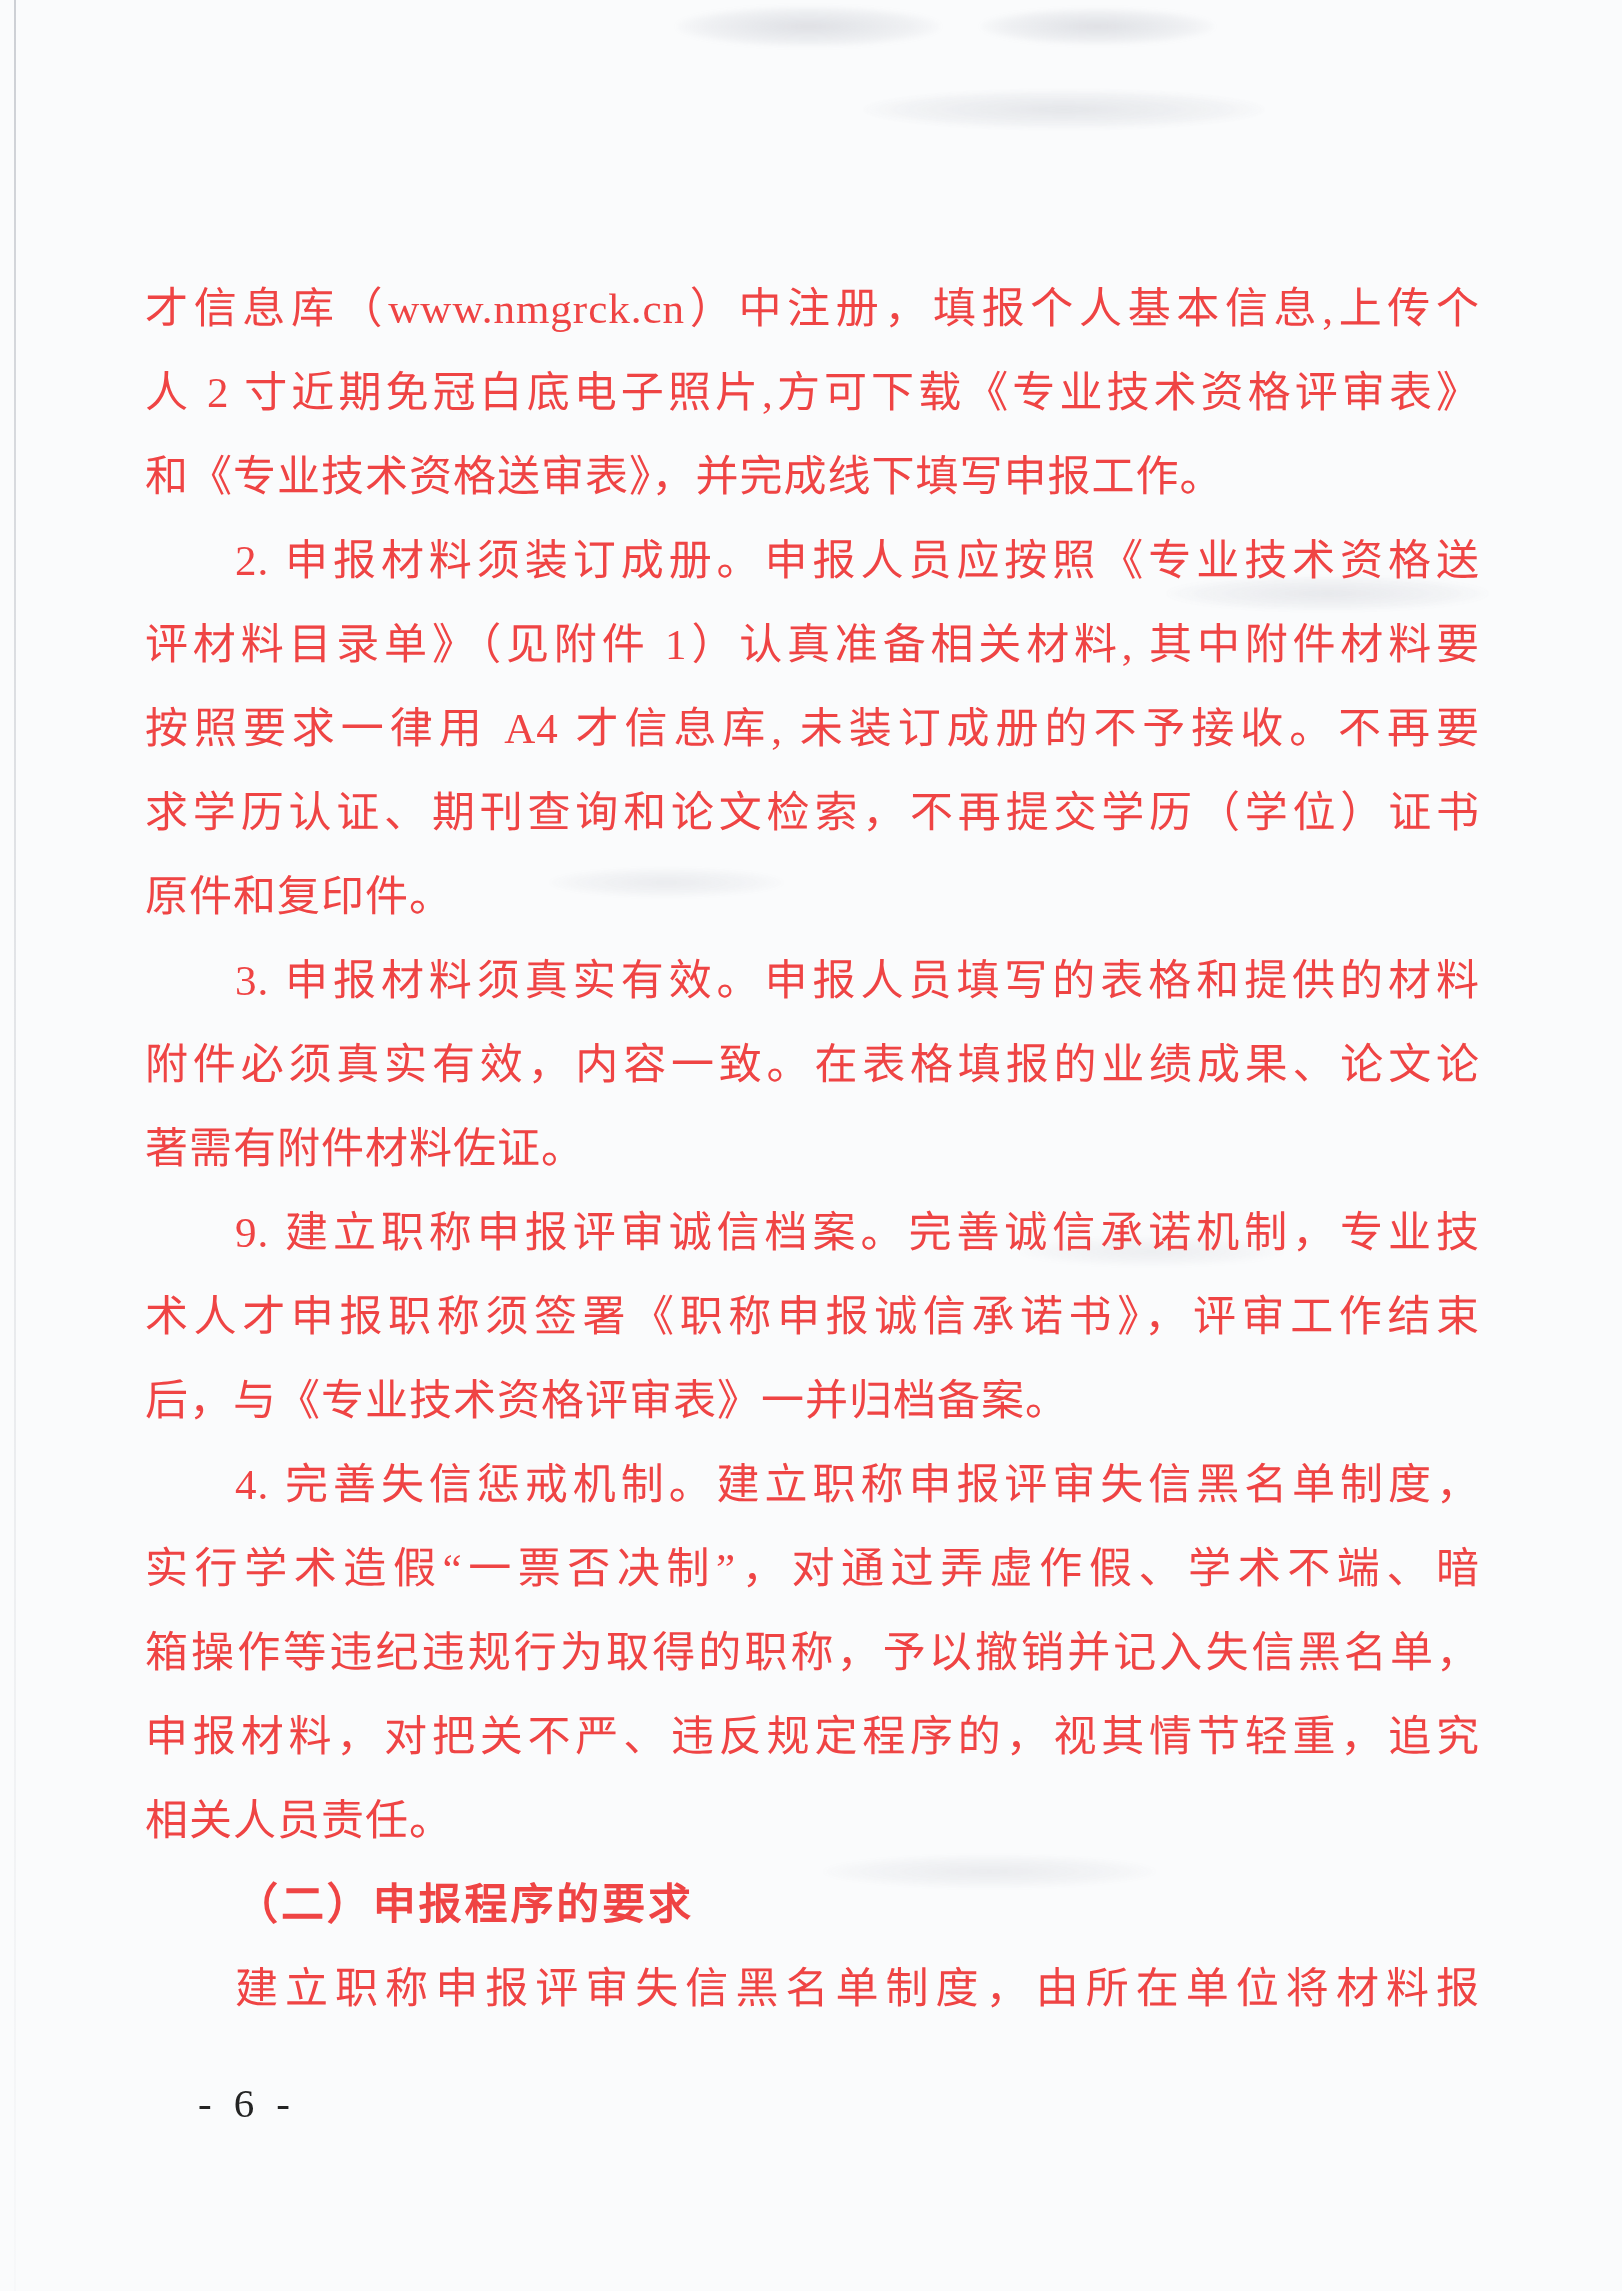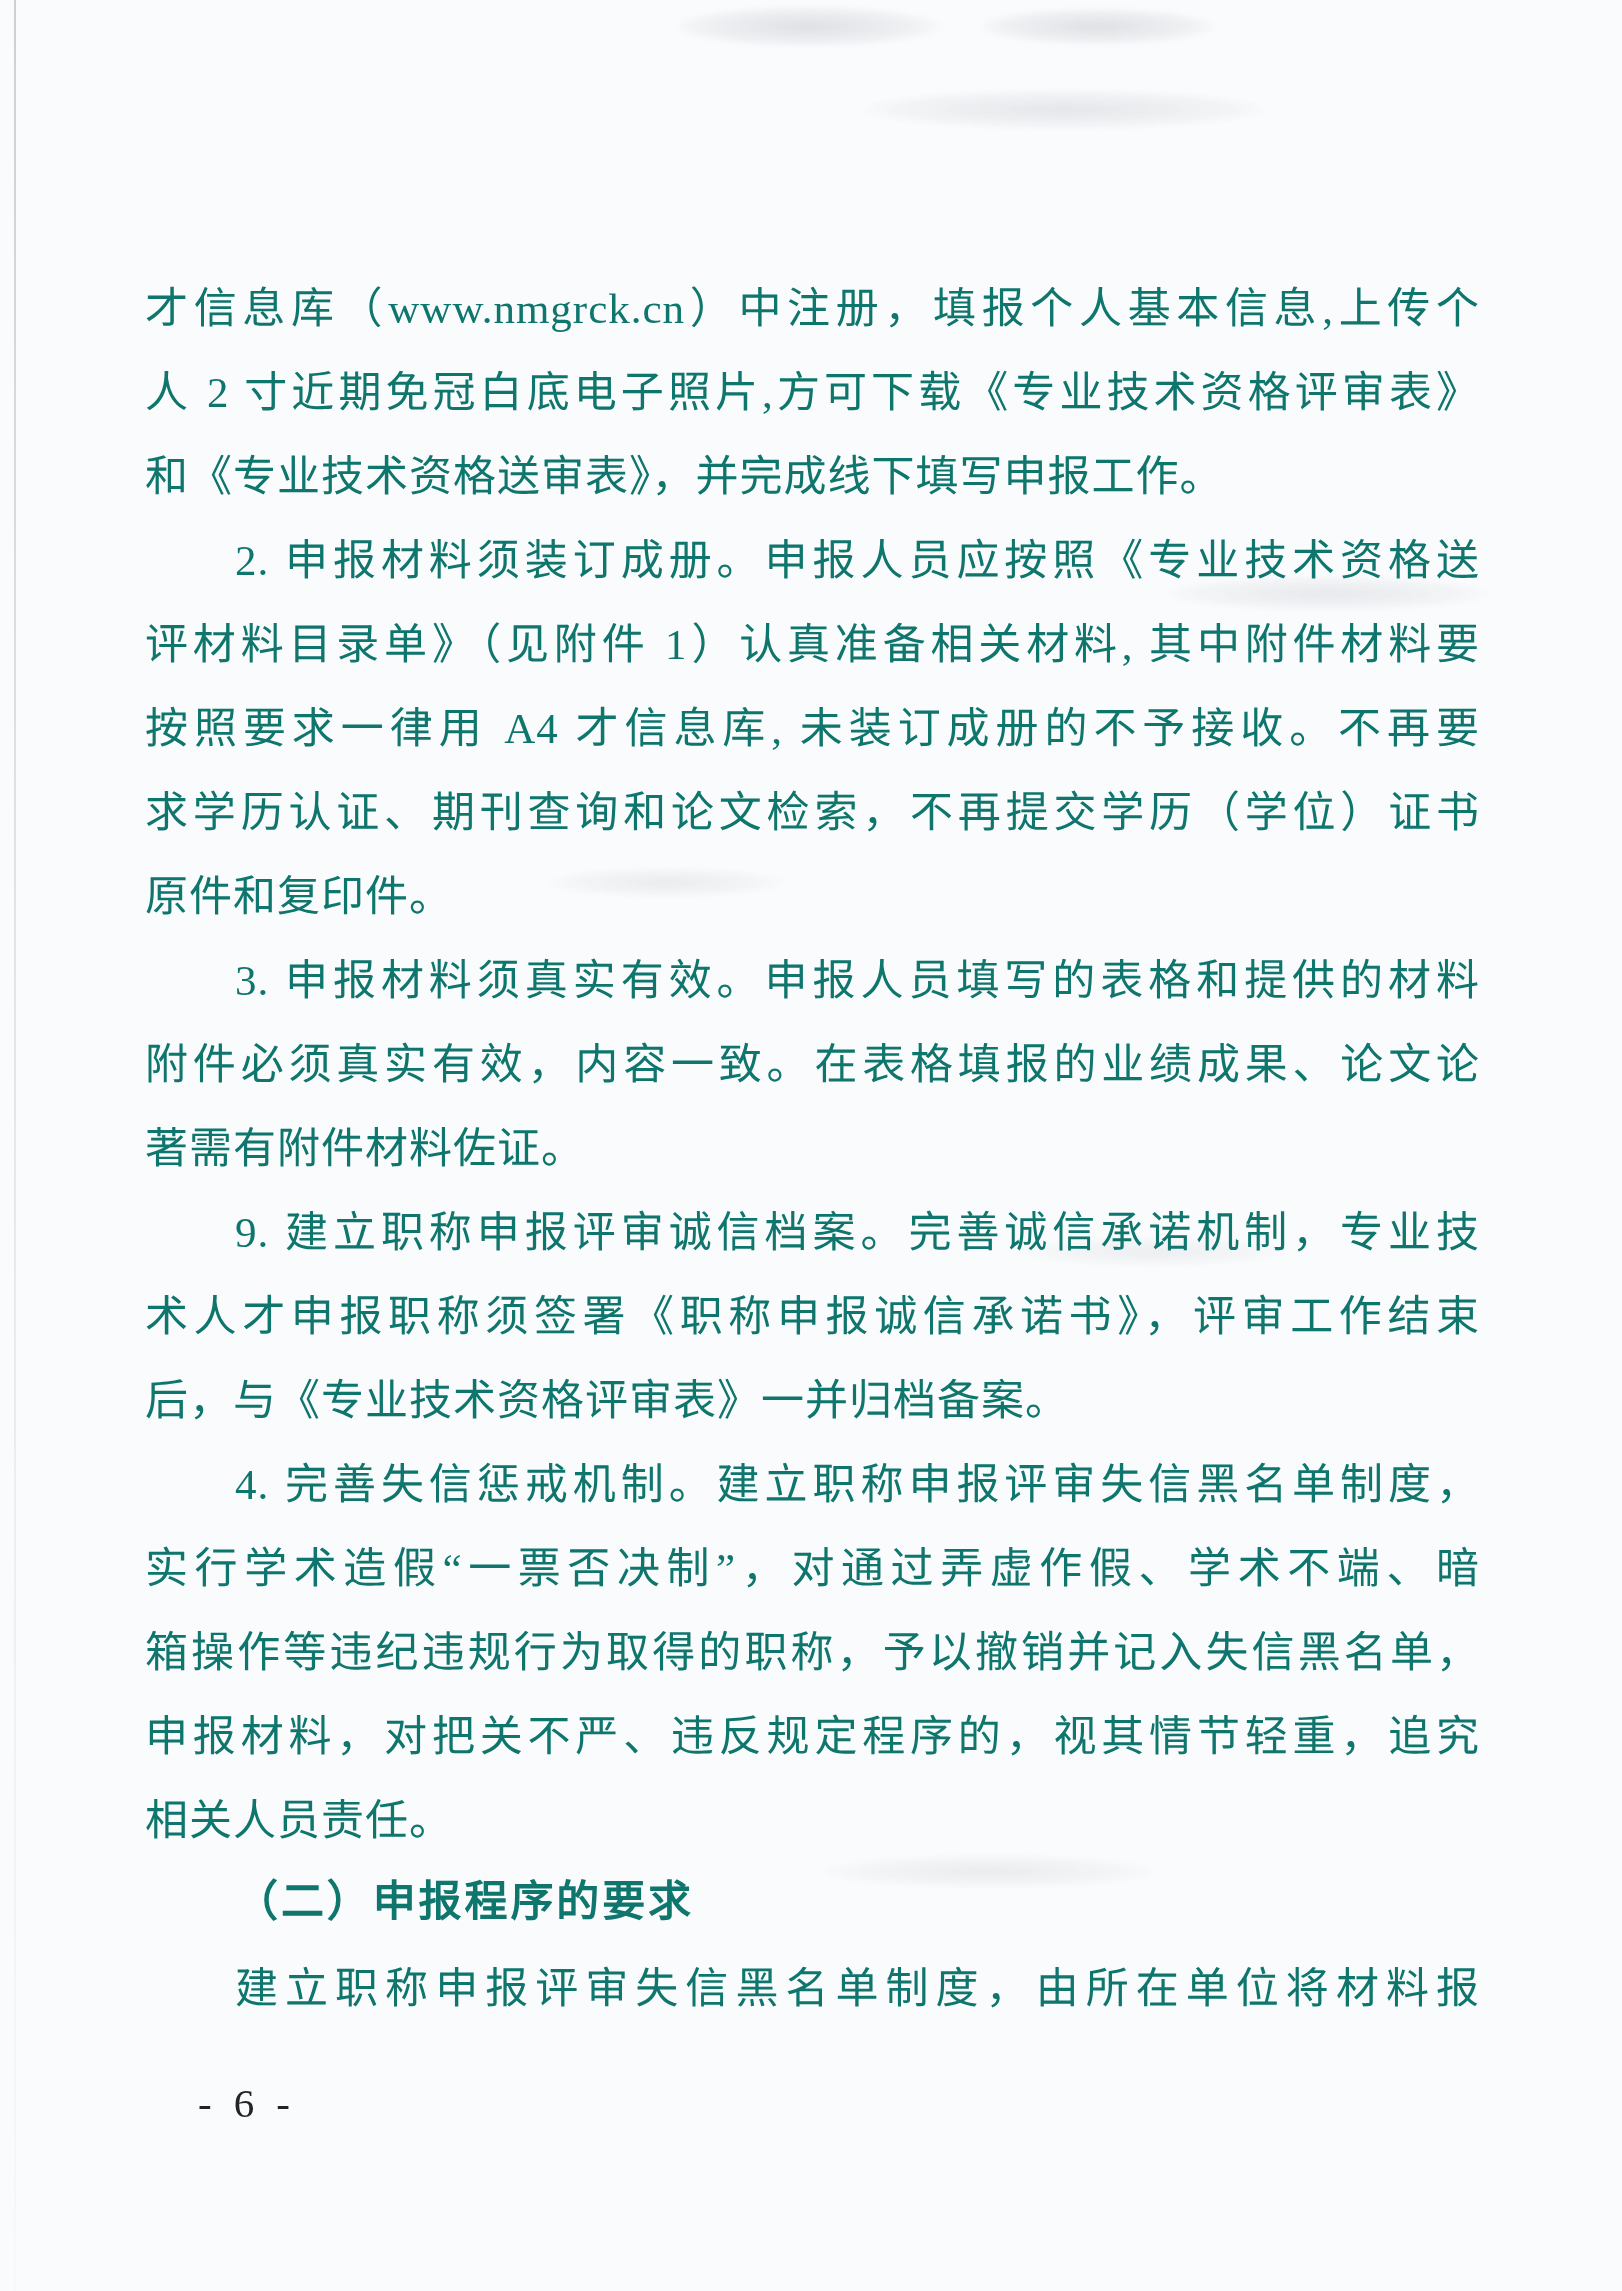--- a/index.html
+++ b/index.html
@@ -41,21 +41,21 @@
   .s4 { left: 1166px; top: 576px;  width: 323px; height: 35px; opacity: .7; }
   .s5 { left: 549px;  top: 868px;  width: 235px; height: 29px; opacity: .6; }
   .s6 { left: 1019px; top: 1237px; width: 265px; height: 29px; opacity: .5; }
   .s7 { left: 823px;  top: 1855px; width: 333px; height: 33px; opacity: .6; }
 
   .doc-body {
     position: absolute;
     left: 145px;
     top: 267px;
     width: 1335px;
-    color: #0f766e;
+    color: #ef4444;
   }
   .line {
     height: 84px;
     line-height: 84px;
     font-size: 43px;
     white-space: nowrap;
     text-align: justify;
     text-align-last: left;
     letter-spacing: 1px;
   }
@@ -66,21 +66,20 @@
   .line.indent {
     padding-left: 90px;
   }
   .line.fill.indent {
     padding-left: 0;
     text-indent: 90px;
   }
   .line.bold {
     font-weight: bold;
     letter-spacing: 2.9px;
-    font-family: Liberation Mono, monospace;
   }
   .page-number {
     position: absolute;
     left: 198px;
     top: 2080px;
     font-size: 41px;
     line-height: 47px;
     color: #242424;
     letter-spacing: 5.9px;
   }

